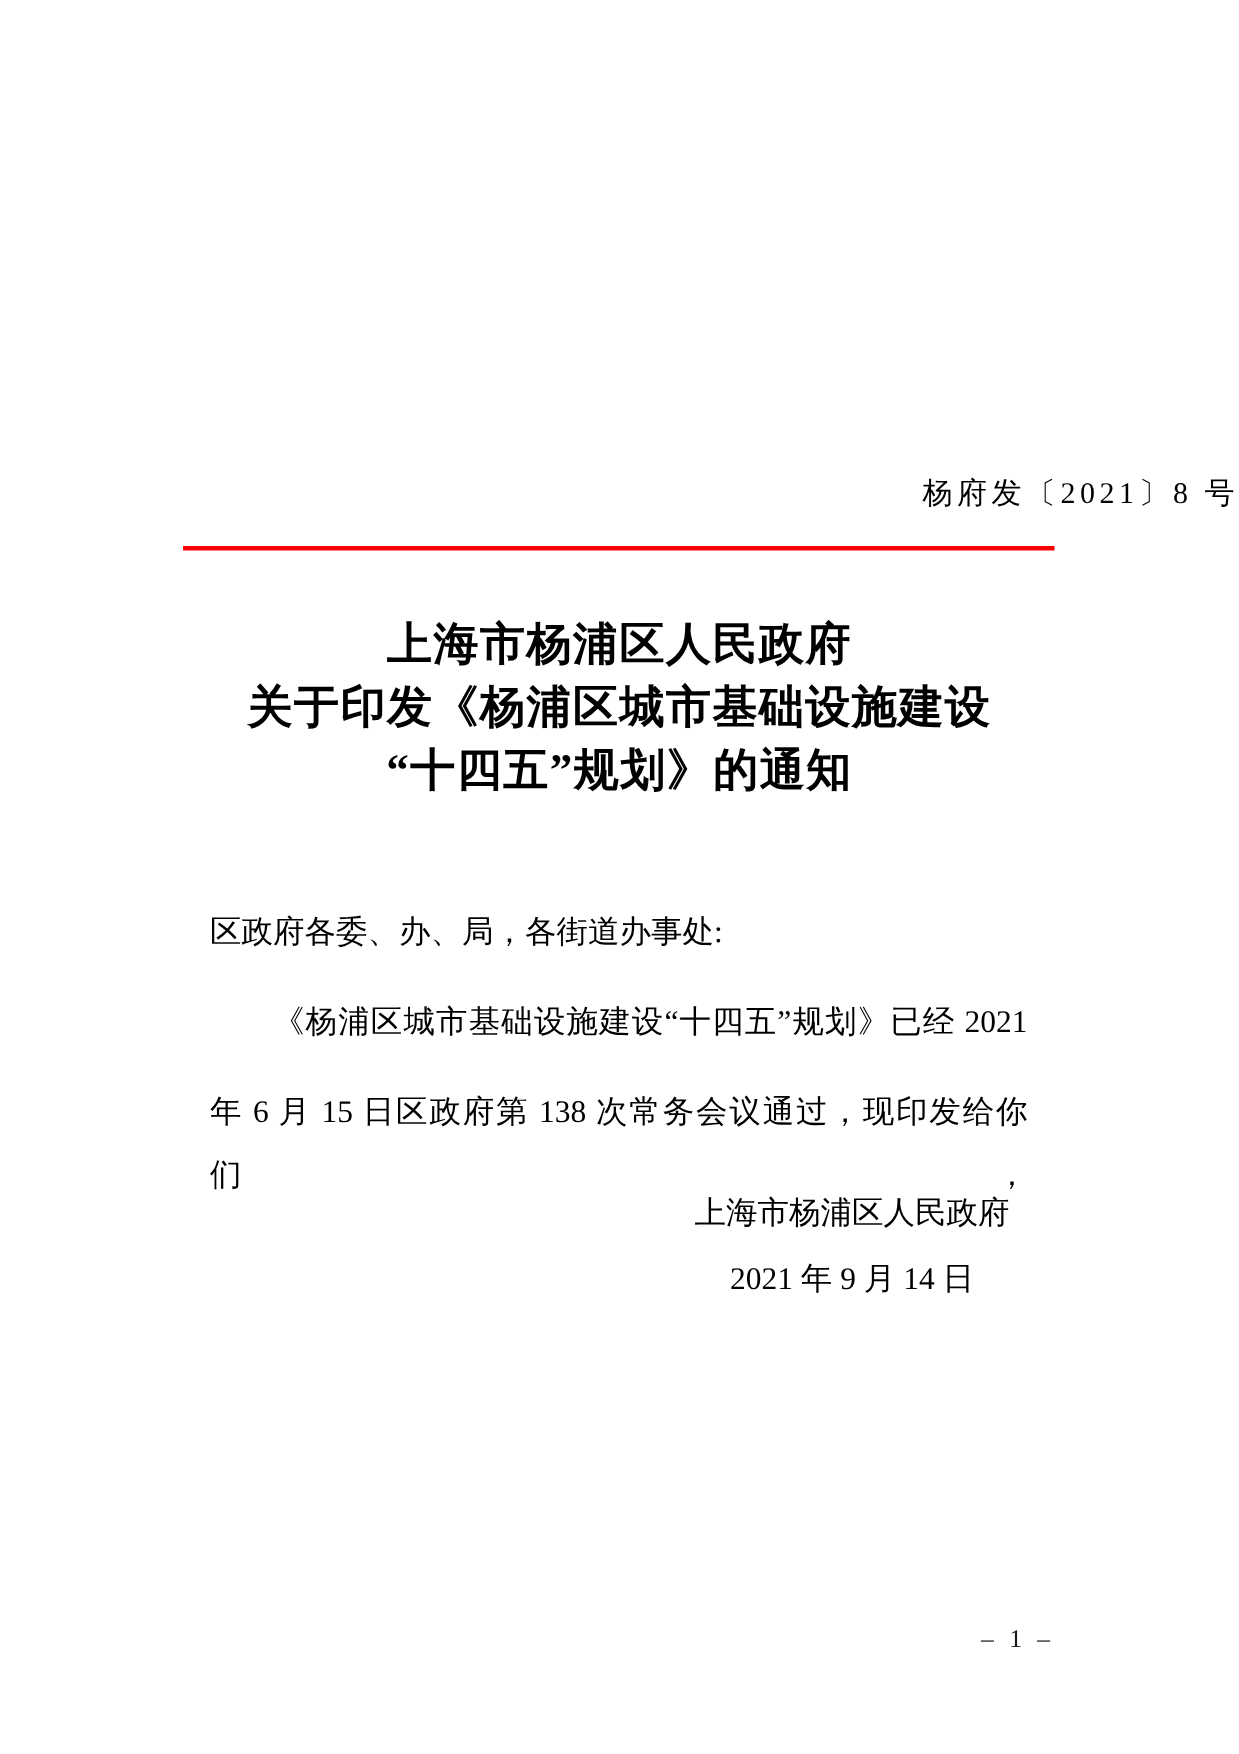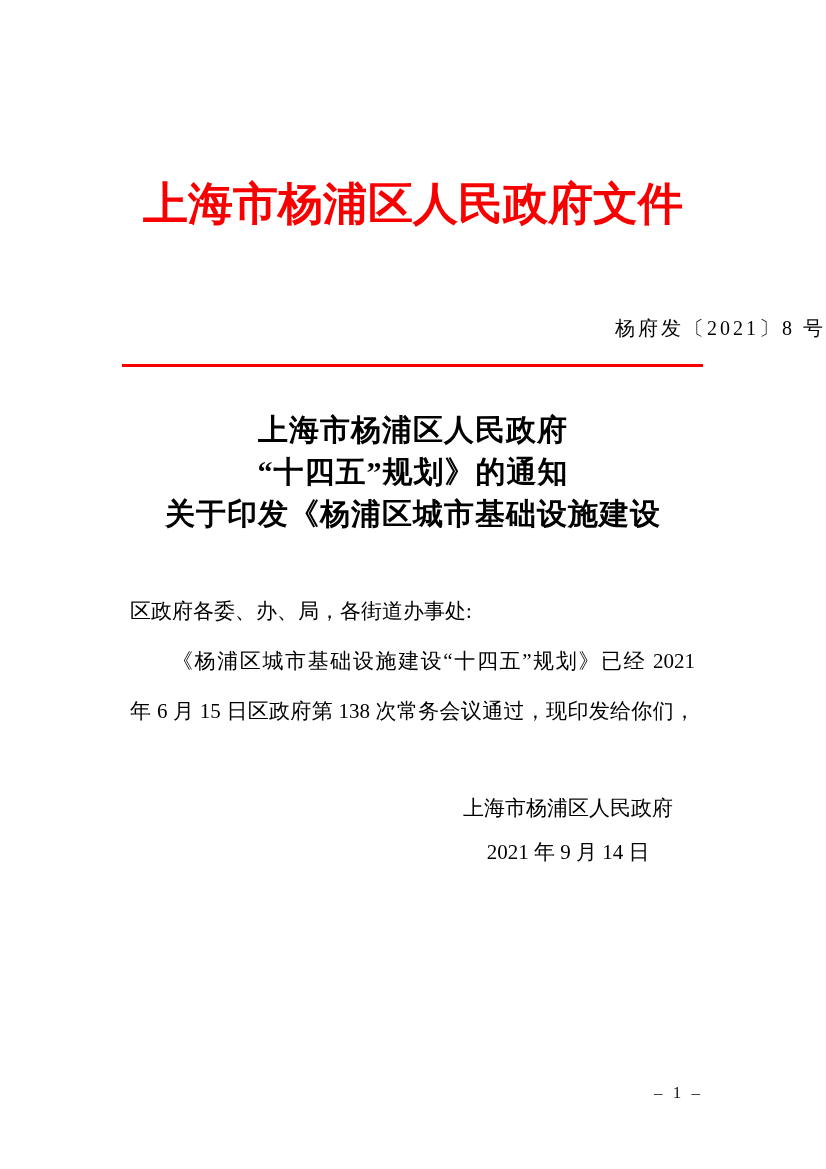--- a/index.html
+++ b/index.html
@@ -50,21 +50,21 @@
     font-weight: bold;
     letter-spacing: 1px;
   }
   .body-block {
     position: absolute;
     top: 582px; left: 122px;
     width: 581px;
     font-size: 21px;
     line-height: 42px;
   }
-  .body-line { margin: 8px; padding: 0; white-space: nowrap; }
+  .body-line { margin: 18px; padding: 0; white-space: nowrap; }
   .jboth { text-align: justify; text-align-last: justify; white-space: normal; }
   .indent2 { padding-left: 42px; }
   .signature {
     position: absolute;
     top: 786px; right: 153px;
     text-align: center;
     font-size: 21px;
     line-height: 44px;
     white-space: nowrap;
   }
@@ -74,30 +74,29 @@
     font-size: 17px;
     letter-spacing: 3px;
     color: #1a1a1a;
   }
 </style>
 </head>
 <body>
 
 <div class="page">
 
-  <div class="banner">上海市杨浦区人民政府文件</div>
 
   <div class="doc-number">杨府发〔2021〕8 号</div>
 
   <div class="red-rule"></div>
 
   <div class="doc-title">
     <div>上海市杨浦区人民政府</div>
+    <div>关于印发《杨浦区城市基础设施建设</div>
     <div>“十四五”规划》的通知</div>
-    <div>关于印发《杨浦区城市基础设施建设</div>
   </div>
 
   <div class="body-block">
     <p class="body-line">区政府各委、办、局，各街道办事处:</p>
     <p class="body-line jboth indent2">《杨浦区城市基础设施建设“十四五”规划》已经 2021</p>
     <p class="body-line jboth">年 6 月 15 日区政府第 138 次常务会议通过，现印发给你们，</p>
   </div>
 
   <div class="signature">
     <div>上海市杨浦区人民政府</div>

